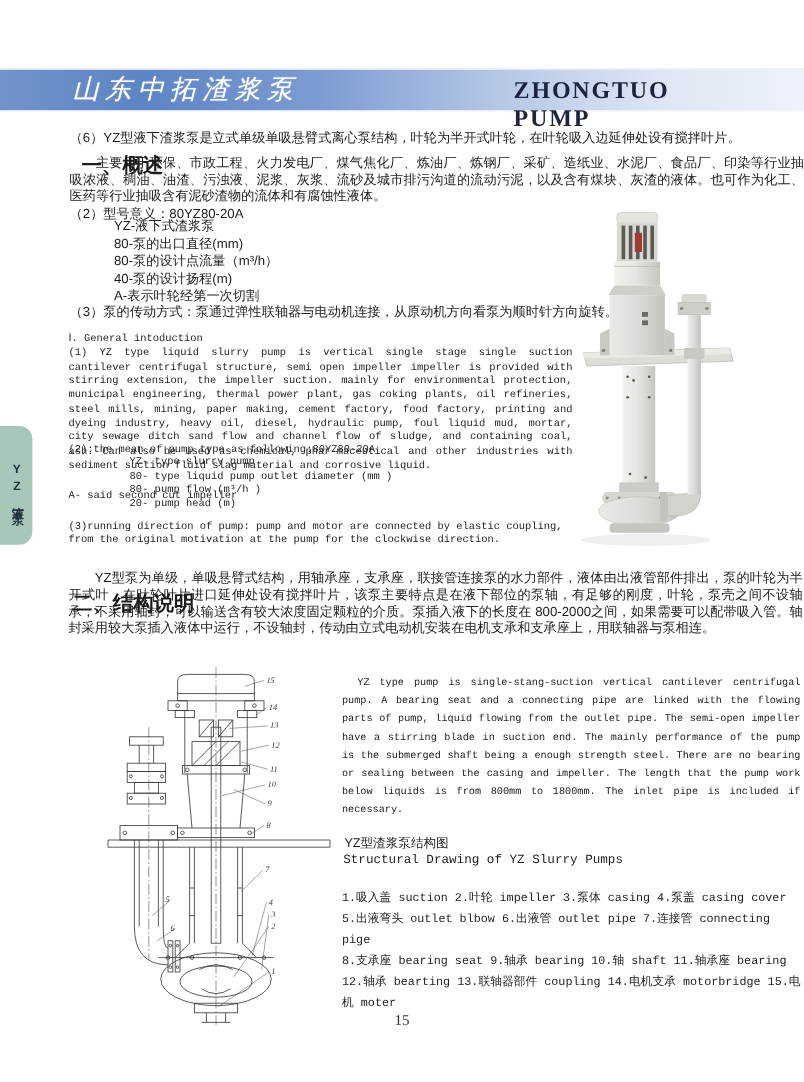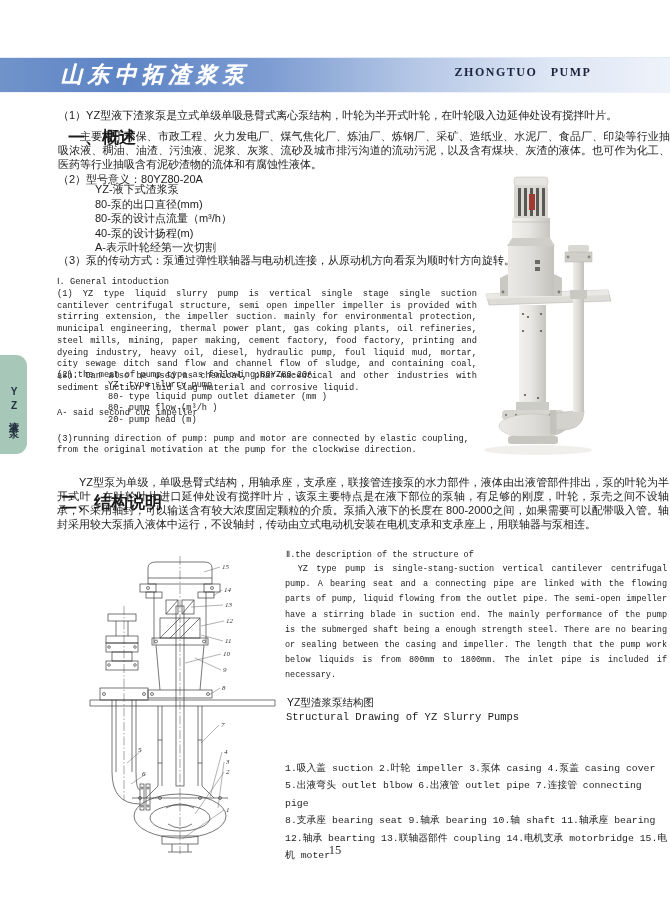--- a/index.html
+++ b/index.html
@@ -4,40 +4,40 @@
 <style>
   html,body{margin:0;padding:0;background:#ffffff;}
   .page{position:relative;width:670px;height:902px;background:#ffffff;overflow:hidden;
         font-family:"Liberation Sans","DejaVu Sans",sans-serif;color:#1c1c1c;}
   .abs{position:absolute;}
   
   .band{position:absolute;left:0;top:57px;width:670px;height:34px;
         background:linear-gradient(90deg,#7093ca 0%,#5d84c5 18%,#7d9cd2 40%,#b5c7e6 62%,#dde6f4 82%,#eef2fa 100%);
         border-top:1px solid #e3e9f4;border-bottom:1px solid #eef2f8;}
   .co-cn{position:absolute;left:55px;top:2px;width:200px;text-align:center;color:#ffffff;
-         font-family:"Liberation Serif","DejaVu Serif",serif;font-style:italic;font-weight:bold;
+         font-family:"Liberation Serif","DejaVu Serif",serif;font-style:italic;font-weight:normal;
          font-size:22px;letter-spacing:5px;text-shadow:0 0 1px rgba(255,255,255,.6);}
-  .co-en{position:absolute;left:428px;top:7px;width:190px;text-align:center;color:#1d2440;
-         font-family:"Liberation Serif","DejaVu Serif",serif;font-weight:bold;font-size:12px;
+  .co-en{position:absolute;left:428px;top:7px;width:190px;color:#1d2440;
+         font-family:"Liberation Serif","DejaVu Serif",serif;font-weight:bold;font-size:20px;
          letter-spacing:1.5px;word-spacing:9px;}
   
   .tab{position:absolute;left:0;top:355px;width:27px;height:99px;background:#a7c7b9;
        border-radius:0 11px 11px 0;display:flex;align-items:center;justify-content:center;}
   .tab span{writing-mode:vertical-rl;text-orientation:upright;font-size:10px;font-weight:bold;
        color:#22303f;letter-spacing:3px;}
   
   .cn{font-size:11px;line-height:13.8px;}
   .cn-h{font-size:17px;font-weight:bold;margin-top:32px;}
   .jfy{text-align:justify;text-indent:2em;}
   .cnlist{line-height:14.5px;font-size:11px;}
   
   .en{font-family:"Liberation Mono","DejaVu Sans Mono",monospace;font-size:8.7px;line-height:11.7px;color:#222;}
   .en2{font-family:"Liberation Mono","DejaVu Sans Mono",monospace;font-size:8.5px;line-height:15.2px;color:#222;}
   .enlist{line-height:11.6px;margin-left:20px;}
-  .parts{font-family:"Liberation Mono","DejaVu Sans Mono",monospace;font-size:9.8px;line-height:17.4px;color:#1e1e1e;margin-top:20px;}
+  .parts{font-family:"Liberation Mono","DejaVu Sans Mono",monospace;font-size:9.8px;line-height:17.4px;color:#1e1e1e;}
   .capcn{font-size:10.5px;}
   .capen{font-family:"Liberation Mono","DejaVu Sans Mono",monospace;font-size:10.5px;}
   .pnum{position:absolute;left:0;top:843px;width:670px;text-align:center;
         font-family:"Liberation Serif","DejaVu Serif",serif;font-size:12.5px;color:#2e2e2e;}
   svg text.co{font-family:"Liberation Serif","DejaVu Serif",serif;font-style:italic;font-size:7px;fill:#333;}
 </style>
 </head>
 <body>
 
 <div class="page">
@@ -45,21 +45,21 @@
   <div class="band">
     <div class="co-cn">山东中拓渣浆泵</div>
     <div class="co-en">ZHONGTUO PUMP</div>
   </div>
 
   <div class="tab">
     <span>YZ液下泵</span>
   </div>
 
   <div class="abs cn-h" style="left:68px;top:94px;">一、概述</div>
-  <div class="abs cn" style="left:58px;top:109px;width:610px;">（1）YZ型液下渣浆泵是立式单级单吸悬臂式离心泵结构，叶轮为半开式叶轮，在叶轮吸入边延伸处设有搅拌叶片。</div>
+  <div class="abs cn" style="left:58px;top:109px;width:610px;">（6）YZ型液下渣浆泵是立式单级单吸悬臂式离心泵结构，叶轮为半开式叶轮，在叶轮吸入边延伸处设有搅拌叶片。</div>
   <div class="abs cn jfy" style="left:58px;top:130px;width:612px;">主要用于环保、市政工程、火力发电厂、煤气焦化厂、炼油厂、炼钢厂、采矿、造纸业、水泥厂、食品厂、印染等行业抽吸浓液、稠油、油渣、污浊液、泥浆、灰浆、流砂及城市排污沟道的流动污泥，以及含有煤块、灰渣的液体。也可作为化工、医药等行业抽吸含有泥砂渣物的流体和有腐蚀性液体。</div>
   <div class="abs cn" style="left:58px;top:173px;">（2）型号意义：80YZ80-20A</div>
   <div class="abs cnlist" style="left:95px;top:182px;">
     <div>YZ-液下式渣浆泵</div>
     <div>80-泵的出口直径(mm)</div>
     <div>80-泵的设计点流量（m³/h）</div>
     <div>40-泵的设计扬程(m)</div>
     <div>A-表示叶轮经第一次切割</div>
   </div>
   <div class="abs cn" style="left:58px;top:254px;width:612px;">（3）泵的传动方式：泵通过弹性联轴器与电动机连接，从原动机方向看泵为顺时针方向旋转。</div>
@@ -73,21 +73,20 @@
     <div>80- pump flow (m³/h )</div>
     <div>20- pump head (m)</div>
   </div>
   <div class="abs en" style="left:57px;top:408px;">A- said second cut impeller</div>
   <div class="abs en" style="left:57px;top:434px;">(3)running direction of pump: pump and motor are connected by elastic coupling,</div>
   <div class="abs en" style="left:57px;top:445px;">from the original motivation at the pump for the clockwise direction.</div>
 
   <div class="abs cn-h" style="left:60px;top:459px;">二、结构说明</div>
   <div class="abs cn jfy" style="left:57px;top:475px;width:612px;line-height:14px;">YZ型泵为单级，单吸悬臂式结构，用轴承座，支承座，联接管连接泵的水力部件，液体由出液管部件排出，泵的叶轮为半开式叶，在叶轮叶片进口延伸处设有搅拌叶片，该泵主要特点是在液下部位的泵轴，有足够的刚度，叶轮，泵壳之间不设轴承，不采用轴封，可以输送含有较大浓度固定颗粒的介质。泵插入液下的长度在 800-2000之间，如果需要可以配带吸入管。轴封采用较大泵插入液体中运行，不设轴封，传动由立式电动机安装在电机支承和支承座上，用联轴器与泵相连。</div>
 
-  <div class="abs en2" style="left:286px;top:548px;">Ⅱ.the description of the structure of</div>
   <div class="abs en2" style="left:285px;top:562px;width:382px;text-align:justify;text-indent:1.5em;">YZ type pump is single-stang-suction vertical cantilever centrifugal pump. A bearing seat and a connecting pipe are linked with the flowing parts of pump, liquid flowing from the outlet pipe. The semi-open impeller have a stirring blade in suction end. The mainly performance of the pump is the submerged shaft being a enough strength steel. There are no bearing or sealing between the casing and impeller. The length that the pump work below liquids is from 800mm to 1800mm. The inlet pipe is included if necessary.</div>
 
   <div class="abs capcn" style="left:287px;top:696px;">YZ型渣浆泵结构图</div>
   <div class="abs capen" style="left:286px;top:711px;">Structural Drawing of YZ Slurry Pumps</div>
   <div class="abs parts" style="left:285px;top:740px;width:384px;">
     <div>1.吸入盖 suction  2.叶轮 impeller  3.泵体 casing  4.泵盖 casing cover</div>
     <div>5.出液弯头 outlet blbow  6.出液管 outlet pipe  7.连接管 connecting pige</div>
     <div>8.支承座 bearing seat   9.轴承 bearing  10.轴 shaft  11.轴承座 bearing</div>
     <div>12.轴承 bearting  13.联轴器部件 coupling  14.电机支承 motorbridge  15.电机 moter</div>
   </div>

